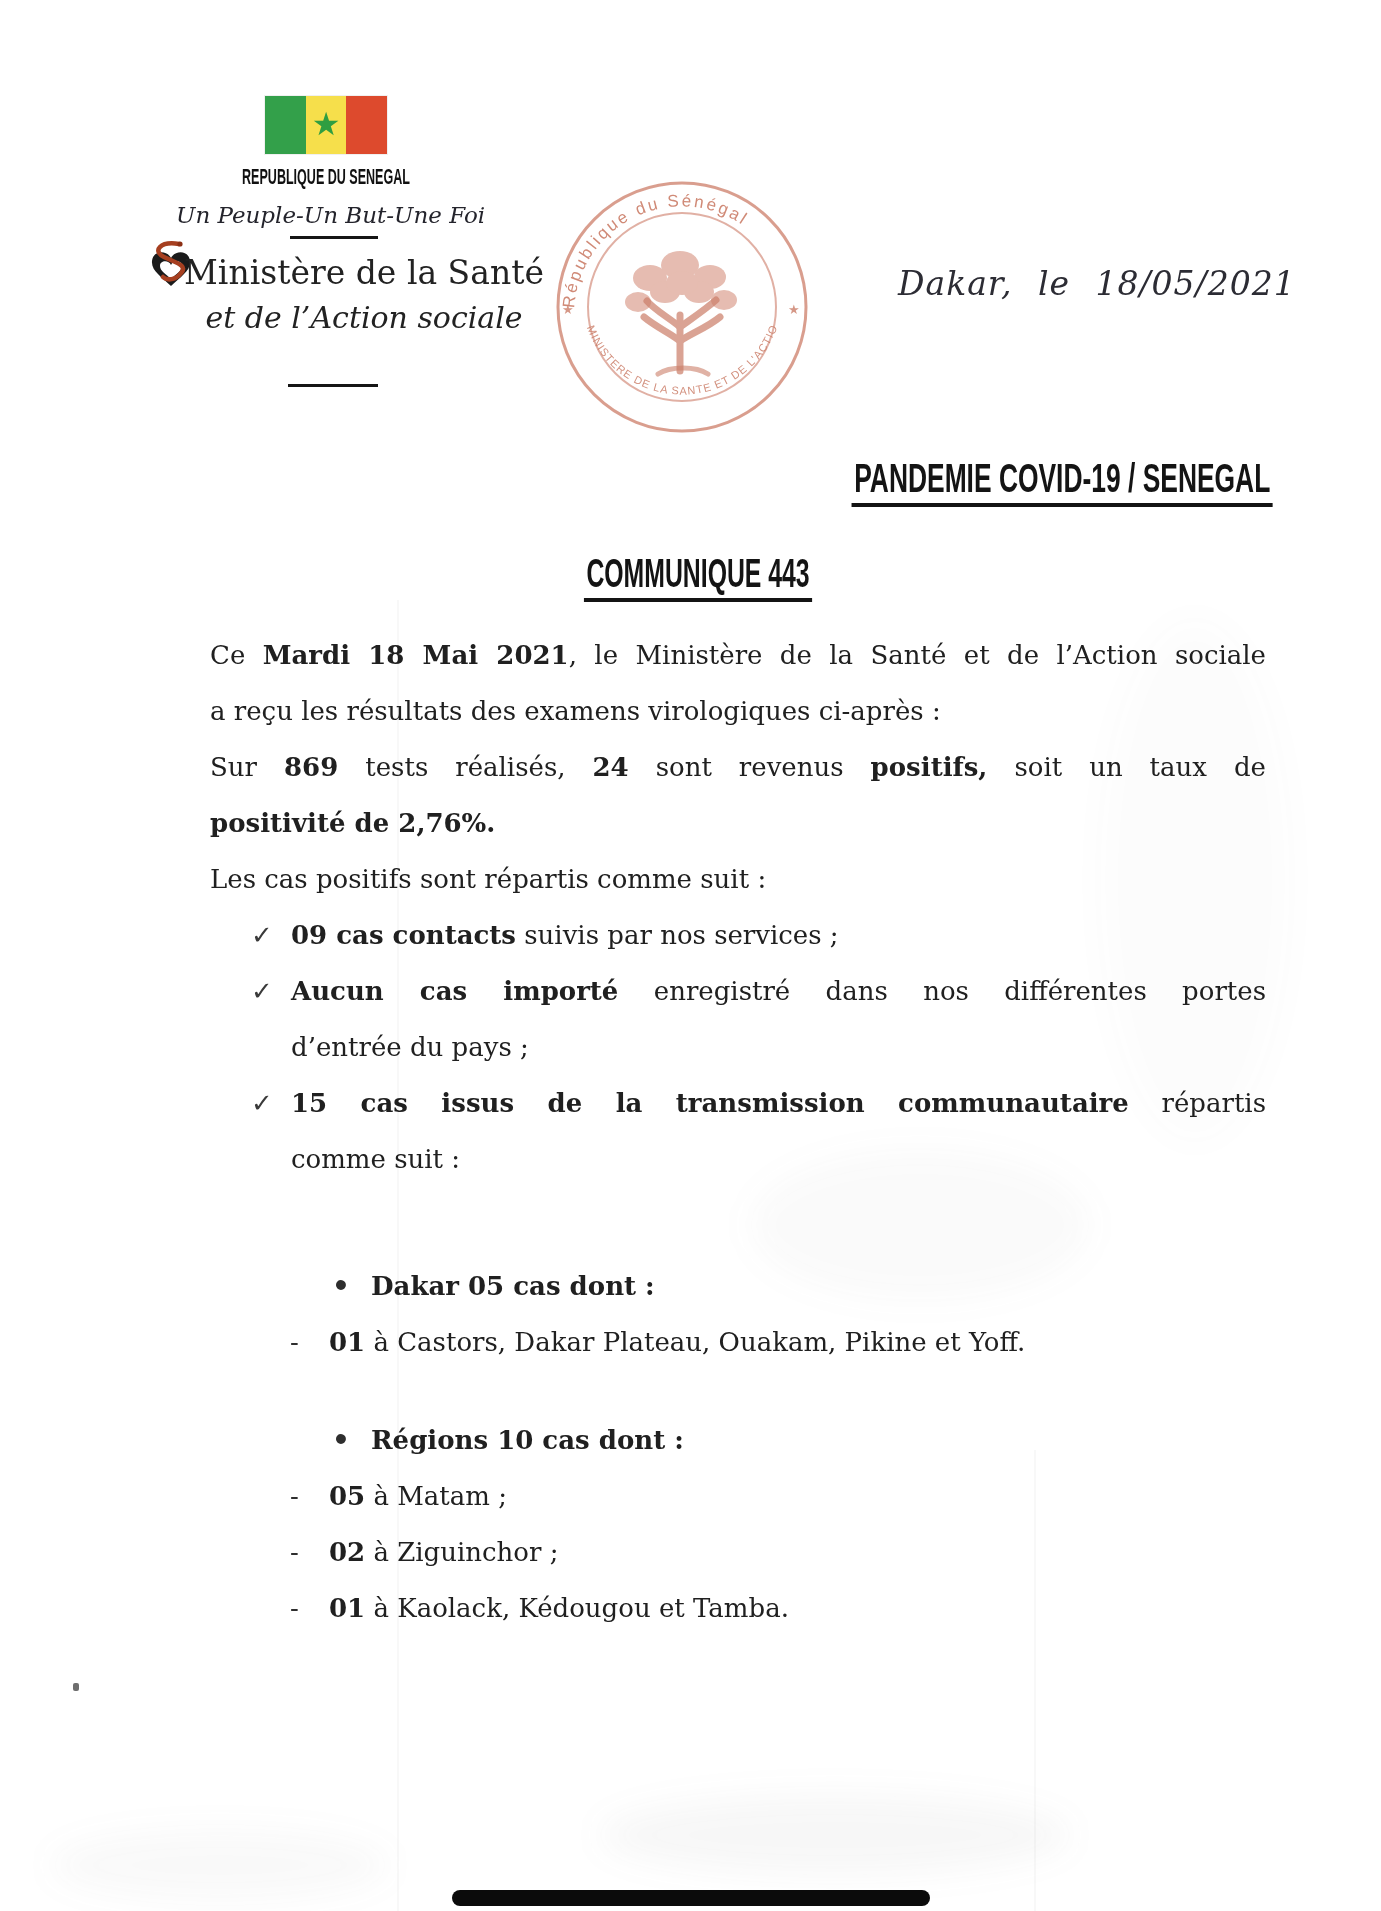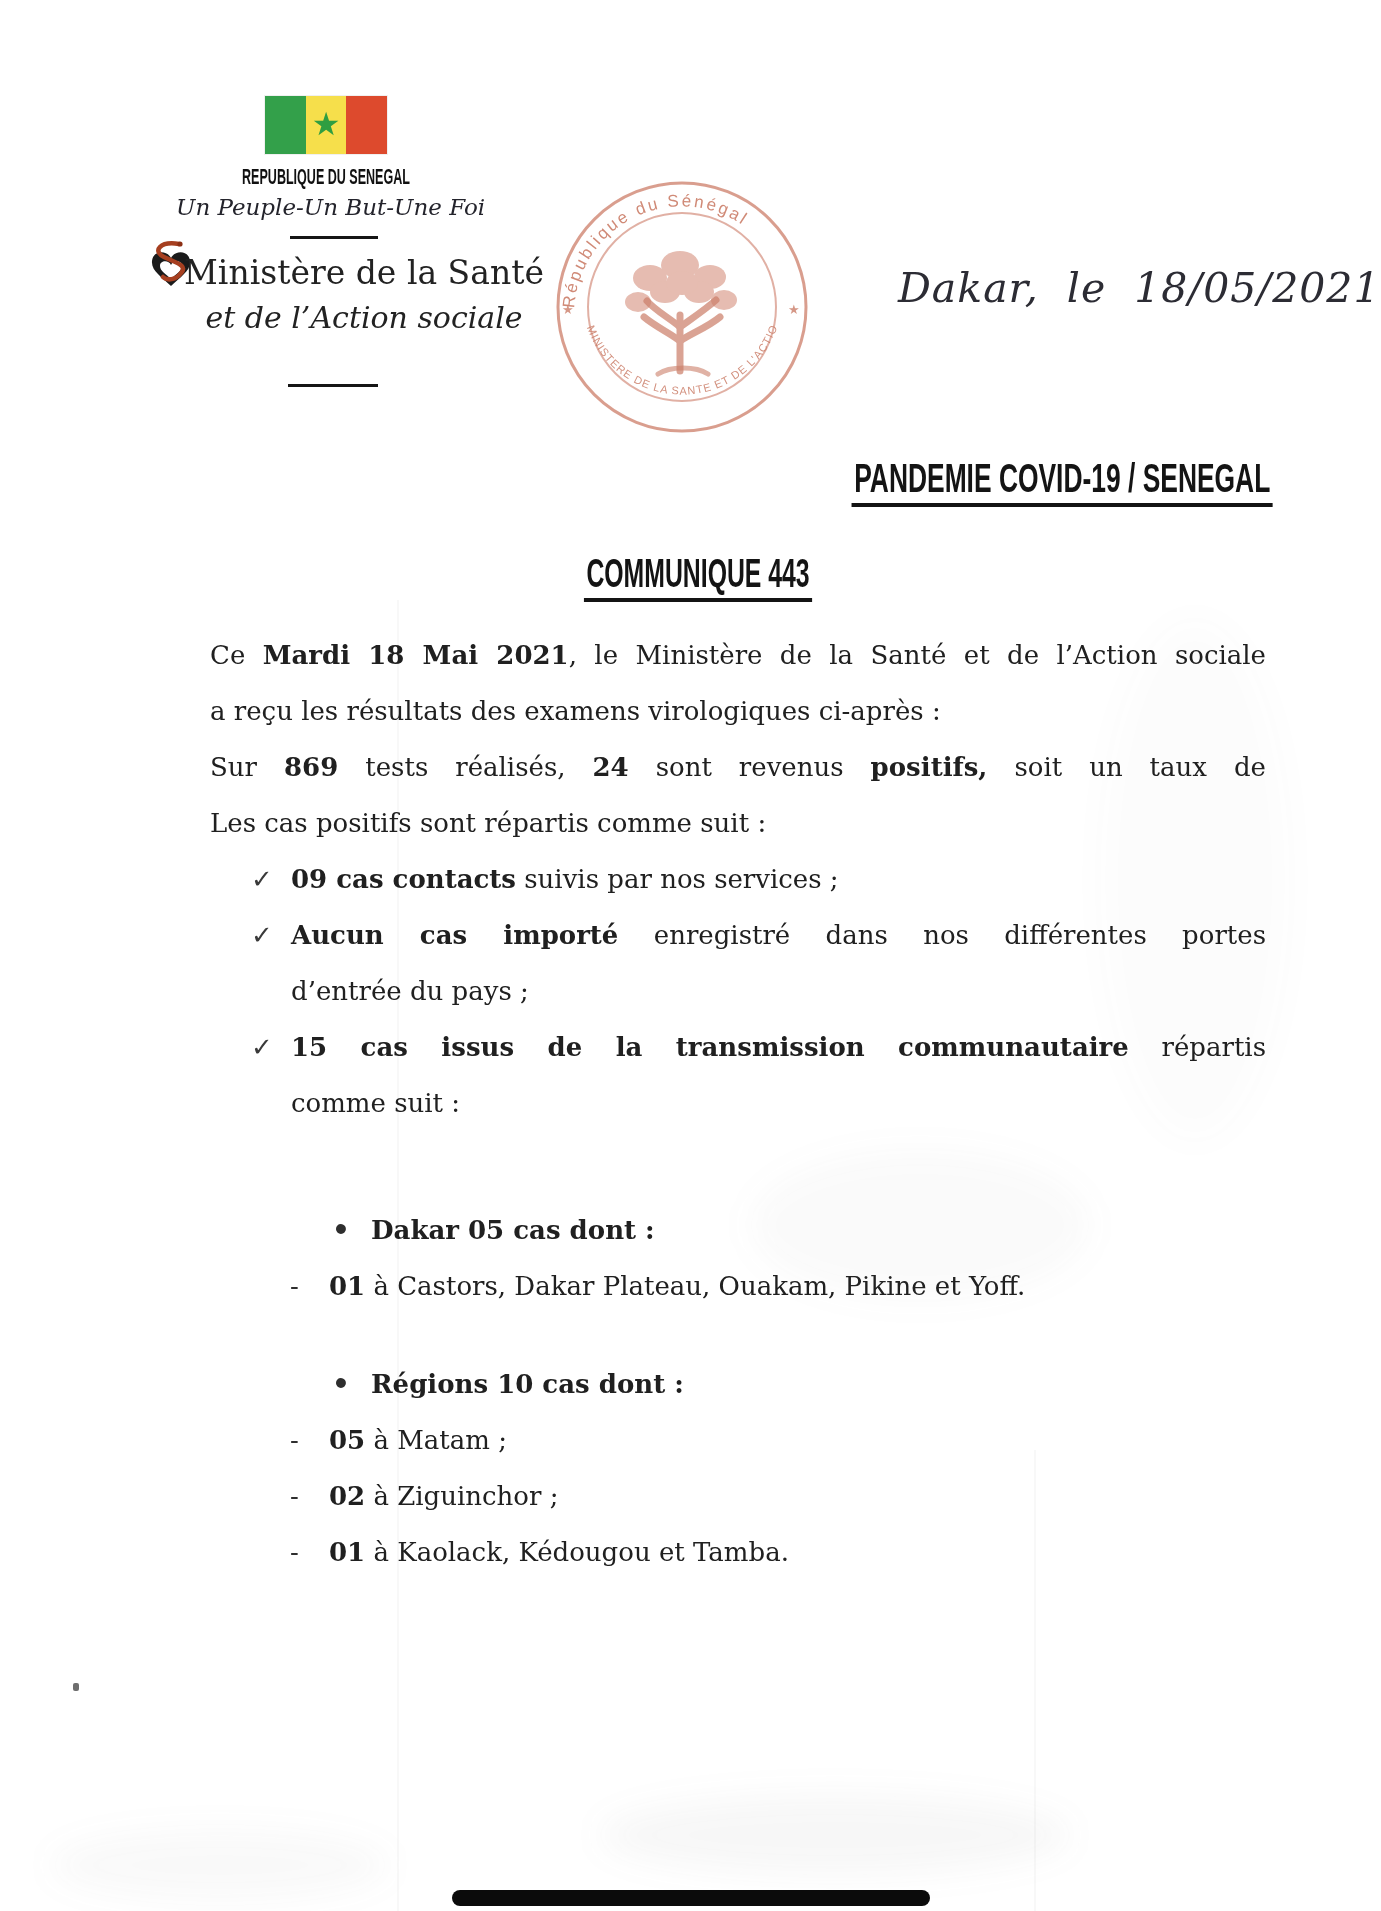--- a/index.html
+++ b/index.html
@@ -16,35 +16,35 @@
   .band-yellow{background:#f6df4b;}
   .band-red{background:#dd4a2d;}
   .flag .star{
     position:absolute;left:0;right:0;top:50%;transform:translateY(-52%);
     color:#2f9e41;font-size:32px;line-height:1;font-family:"DejaVu Sans",sans-serif;
   }
   .republic{
     margin-top:6px;font-family:"Liberation Sans",sans-serif;font-weight:bold;
     font-size:22px;color:#111;white-space:nowrap;transform:scaleX(0.57);transform-origin:center;
   }
-  .motto{margin-top:4px;font-style:italic;font-size:23px;color:#24242c;white-space:nowrap;}
+  .motto{margin-top:12px;font-style:italic;font-size:23px;color:#24242c;white-space:nowrap;}
   .divider{position:absolute;background:#151515;height:3px;}
   .div1{left:290px;top:236px;width:88px;}
   .div2{left:288px;top:384px;width:90px;}
   
   .logo-svg{position:absolute;left:141px;top:240px;width:60px;height:58px;}
   .ministry{position:absolute;left:178px;top:250px;width:372px;text-align:center;color:#222;}
   .ministry .m1{font-size:33px;line-height:46px;white-space:nowrap;}
   .ministry .m2{font-style:italic;font-size:30px;line-height:44px;white-space:nowrap;}
   
   .stamp{position:absolute;left:550px;top:175px;width:264px;height:264px;opacity:0.85;}
   .stamp text{font-family:"Liberation Sans",sans-serif;}
   
   .dateline{
-    position:absolute;left:898px;top:264px;font-style:italic;font-size:41px;
+    position:absolute;left:898px;top:264px;font-style:italic;font-size:33px;
     color:#2c2c34;letter-spacing:1px;word-spacing:14px;white-space:nowrap;
   }
   
   .title-wrap{position:absolute;top:456px;left:16px;width:1365px;text-align:right;}
   .subtitle-wrap{position:absolute;top:551px;left:16px;width:1365px;text-align:center;}
   .doc-title,.doc-subtitle{
     display:inline-block;font-family:"Liberation Sans",sans-serif;font-weight:bold;
     color:#141414;border-bottom:4px solid #141414;padding:0 4px 2px;white-space:nowrap;
   }
   .doc-title{font-size:40px;transform:scaleX(0.66);transform-origin:center;}
@@ -152,20 +152,21 @@
     <span class="doc-title">PANDEMIE COVID-19 / SENEGAL</span>
   </div>
   <div class="subtitle-wrap">
     <span class="doc-subtitle">COMMUNIQUE 443</span>
   </div>
 
   <div class="body-block">
     <div class="ln just"><span class="rich"><span>Ce </span><span class="b">Mardi 18 Mai 2021</span><span>, le Ministère de la Santé et de l’Action sociale</span></span></div>
     <div class="ln"><span class="rich"><span>a reçu les résultats des examens virologiques ci-après :</span></span></div>
     <div class="ln just"><span class="rich"><span>Sur </span><span class="b">869</span><span> tests réalisés, </span><span class="b">24</span><span> sont revenus </span><span class="b">positifs,</span><span> soit un taux de</span></span></div>
+    <div class="ln"><span class="rich"><span class="b">positivité de 2,76%.</span></span></div>
     <div class="ln"><span class="rich"><span>Les cas positifs sont répartis comme suit :</span></span></div>
 
     <div class="ln check"><span class="mk">✓</span><span class="rich"><span class="b">09 cas contacts</span><span> suivis par nos services ;</span></span></div>
     <div class="ln check just"><span class="mk">✓</span><span class="rich"><span class="b">Aucun cas importé</span><span> enregistré dans nos différentes portes</span></span></div>
     <div class="ln cont"><span class="rich"><span>d’entrée du pays ;</span></span></div>
     <div class="ln check just"><span class="mk">✓</span><span class="rich"><span class="b">15 cas issus de la transmission communautaire</span><span> répartis</span></span></div>
     <div class="ln cont"><span class="rich"><span>comme suit :</span></span></div>
 
     <div class="ln bullhead gapA"><span class="mk">•</span><span class="rich"><span class="b">Dakar 05 cas dont :</span></span></div>
     <div class="ln dash"><span class="mk">-</span><span class="rich"><span class="b">01</span><span> à Castors, Dakar Plateau, Ouakam, Pikine et Yoff.</span></span></div>

